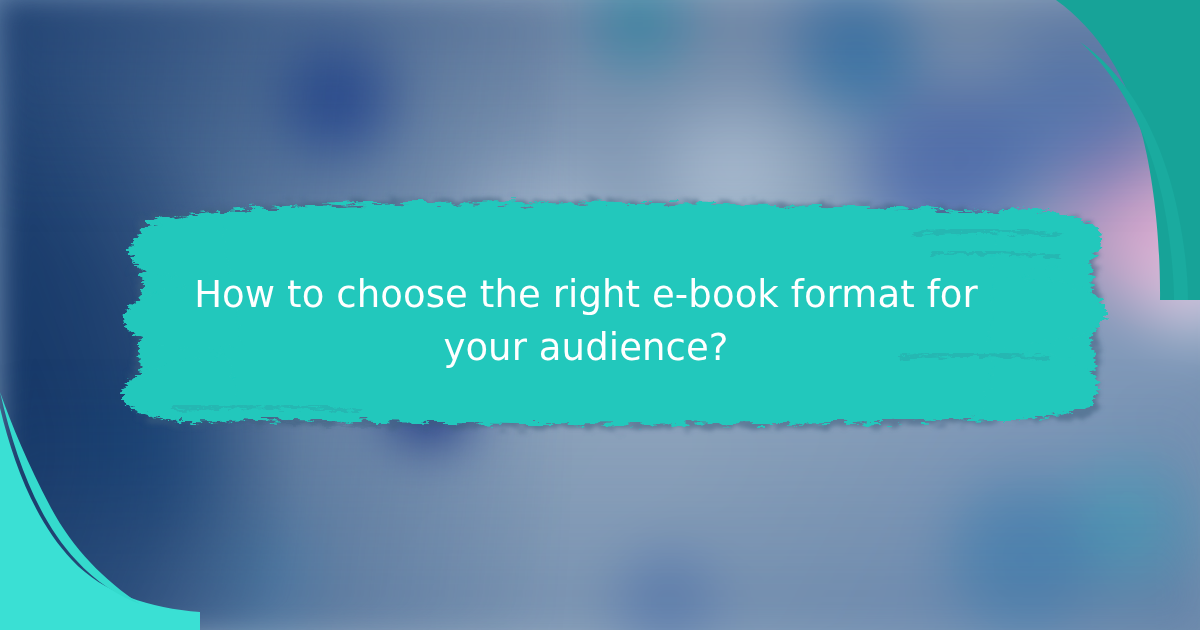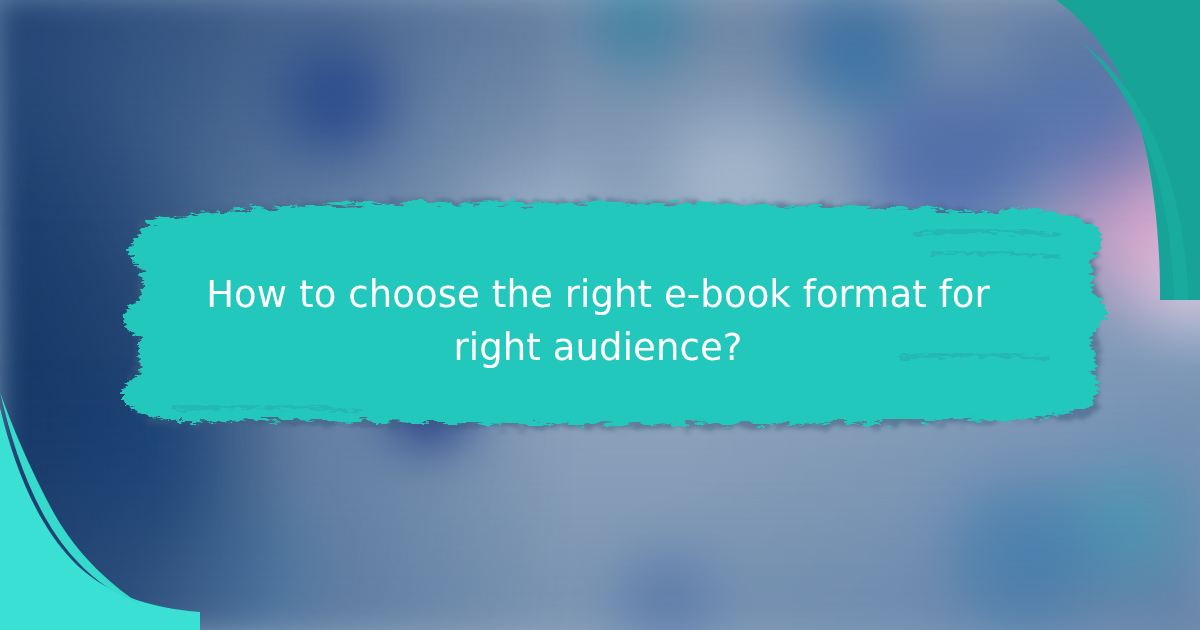--- a/index.html
+++ b/index.html
@@ -86,21 +86,21 @@
     position: absolute;
     left: 100px;
     top: 178px;
     width: 1012px;
     height: 270px;
   }
   .brush-svg { display: block; width: 100%; height: 100%; }
 
   .headline {
     position: absolute;
-    left: 148px;
+    left: 136px;
     top: 268px;
     width: 900px;
     text-align: center;
     color: #ffffff;
     font-size: 37px;
     line-height: 53px;
     font-weight: 400;
     letter-spacing: 0.1px;
     font-family: "DejaVu Sans", "Liberation Sans", sans-serif;
     text-rendering: optimizeLegibility;
@@ -175,16 +175,16 @@
         <path d="M830 76 C876 72 922 74 958 80" stroke="#3b627f" stroke-width="4" fill="none" filter="url(#roughEdge)"></path>
         <path d="M800 180 C856 174 912 176 950 182" stroke="#3b627f" stroke-width="5" fill="none" filter="url(#roughEdge)"></path>
         <path d="M70 232 C140 226 210 228 260 234" stroke="#3b627f" stroke-width="4" fill="none" filter="url(#roughEdge)"></path>
         <path d="M90 246 C160 242 230 244 280 250" stroke="#3b627f" stroke-width="3" fill="none" filter="url(#roughEdge)"></path>
       </g>
     </svg>
   </div>
 
   <div class="headline">
     <div>How to choose the right e-book format for</div>
-    <div>right audience?</div>
+    <div>your audience?</div>
   </div>
 
 </div>
 
 </body></html>

